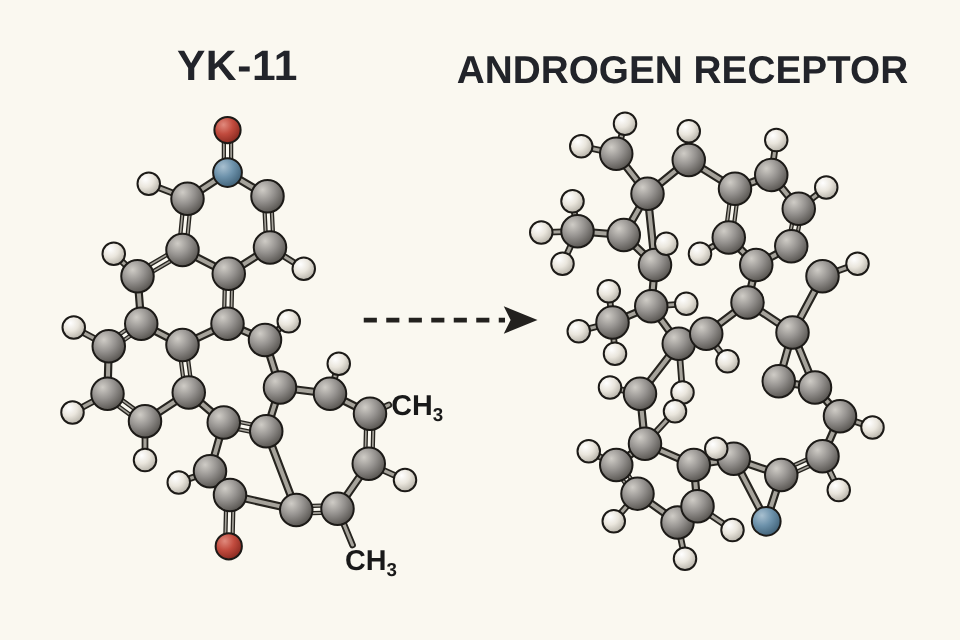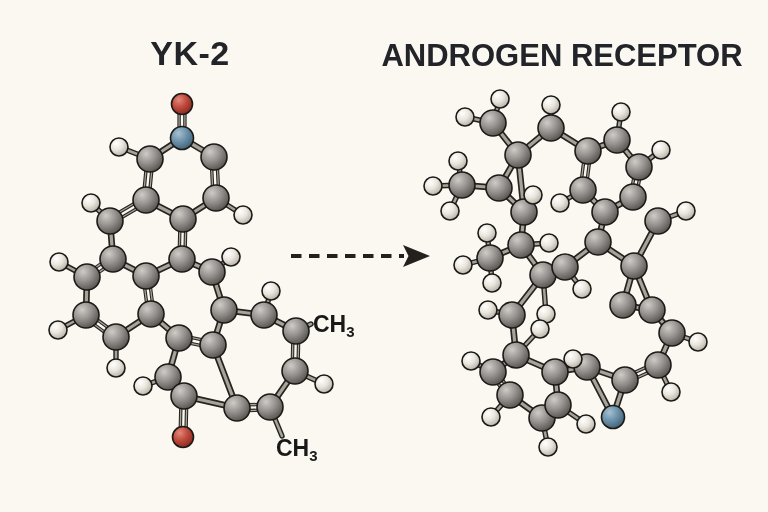--- a/index.html
+++ b/index.html
@@ -12,30 +12,30 @@
   }
   .mol-title{
     position:absolute;
     font-weight:700;
     color:#22242a;
     letter-spacing:.5px;
     white-space:nowrap;
     transform:translateX(-50%);
   }
   .title-left{left:190px;top:34px;font-size:34px;}
-  .title-right{left:562px;top:38px;font-size:31px;letter-spacing:0px;}
+  .title-right{left:546px;top:38px;font-size:31px;letter-spacing:0px;}
   svg.mol{position:absolute;left:0;top:0;}
   .ch3-label{font-weight:700;fill:#191919;font-size:23px;}
   .ch3-label tspan.sub{font-size:15px;}
 </style>
 </head>
 <body>
 
 <div class="canvas">
-  <div class="mol-title title-left">YK-2</div>
+  <div class="mol-title title-left">YK-11</div>
   <div class="mol-title title-right">ANDROGEN RECEPTOR</div>
   <svg class="mol" id="mol-svg" width="768" height="512">
       <defs>
         <radialGradient id="gradC" cx="35%" cy="30%" r="75%">
           <stop offset="0%" stop-color="#cfccc6"></stop>
           <stop offset="48%" stop-color="#969390"></stop>
           <stop offset="100%" stop-color="#55524e"></stop>
         </radialGradient>
         <radialGradient id="gradH" cx="35%" cy="30%" r="75%">
           <stop offset="0%" stop-color="#ffffff"></stop>

